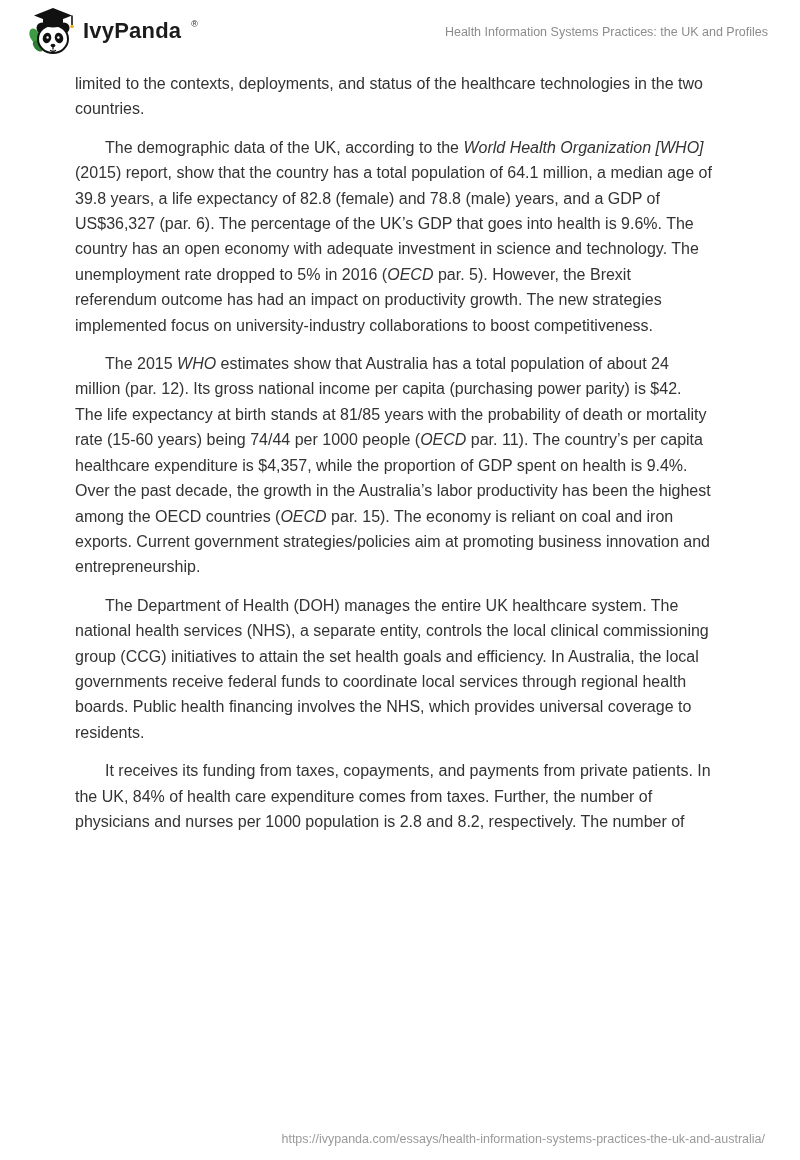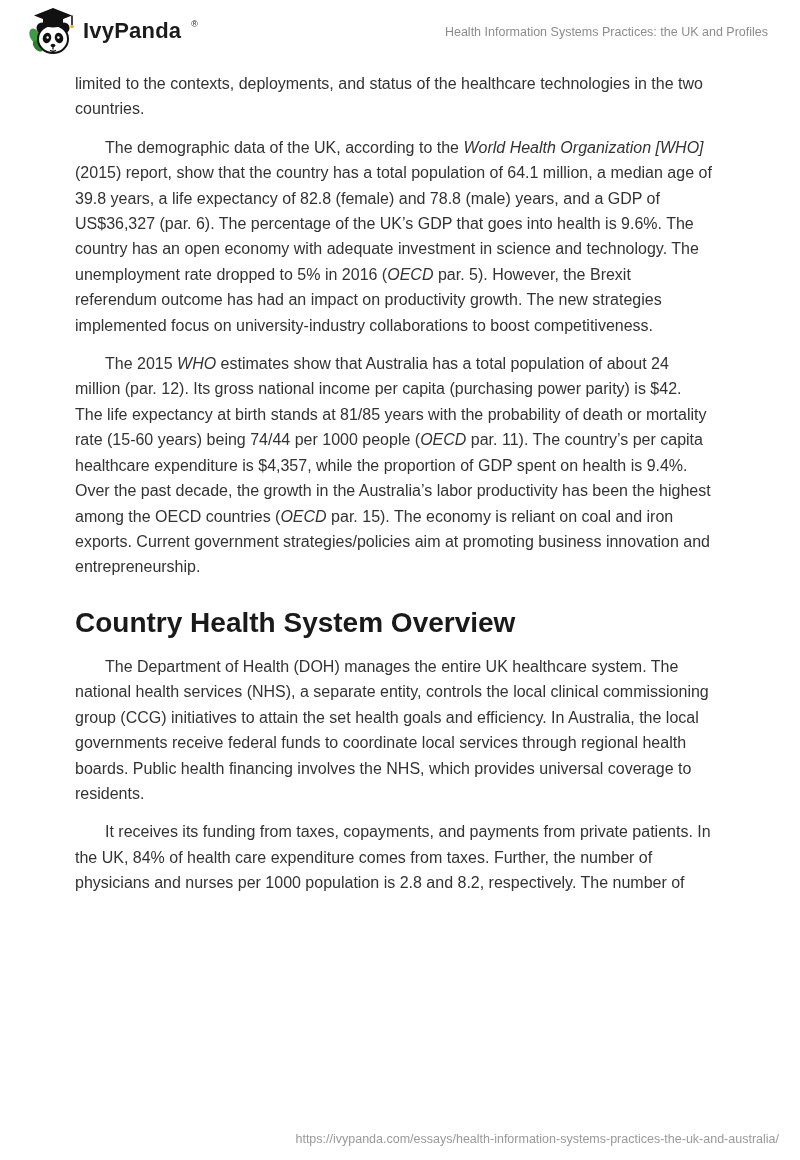--- a/index.html
+++ b/index.html
@@ -67,21 +67,21 @@
     font-size:22px;
     font-weight:bold;
     color:#1a1a1a;
     margin:26px 0 12px 0;
     line-height:1.15;
   }
   .first-para { margin-top:19px !important; }
   .footer {
     position:absolute;
     bottom:14px;
-    right:21px;
+    right:35px;
     font-size:12.5px;
     color:#9a9a9a;
   }
   .footer a { color:#9a9a9a; text-decoration:none; cursor:pointer; }
   .logo-icon { display:block; }
 </style>
 </head>
 <body>
 
 <div class="header">
@@ -116,20 +116,19 @@
 </div>
 
 <div class="content">
   <p class="first-para"><span>limited to the contexts, deployments, and status of the healthcare technologies in the two countries.</span></p>
 
 
   <p class="indent"><span>The demographic data of the UK, according to the </span><em>World Health Organization [WHO]</em><span> (2015) report, show that the country has a total population of 64.1 million, a median age of 39.8 years, a life expectancy of 82.8 (female) and 78.8 (male) years, and a GDP of US$36,327 (par. 6). The percentage of the UK’s GDP that goes into health is 9.6%. The country has an open economy with adequate investment in science and technology. The unemployment rate dropped to 5% in 2016 (</span><em>OECD</em><span> par. 5). However, the Brexit referendum outcome has had an impact on productivity growth. The new strategies implemented focus on university-industry collaborations to boost competitiveness.</span></p>
 
   <p class="indent"><span>The 2015 </span><em>WHO</em><span> estimates show that Australia has a total population of about 24 million (par. 12). Its gross national income per capita (purchasing power parity) is $42. The life expectancy at birth stands at 81/85 years with the probability of death or mortality rate (15-60 years) being 74/44 per 1000 people (</span><em>OECD</em><span> par. 11). The country’s per capita healthcare expenditure is $4,357, while the proportion of GDP spent on health is 9.4%. Over the past decade, the growth in the Australia’s labor productivity has been the highest among the OECD countries (</span><em>OECD</em><span> par. 15). The economy is reliant on coal and iron exports. Current government strategies/policies aim at promoting business innovation and entrepreneurship.</span></p>
 
-  <h1>Country Health System Overview</h1>
   <p class="indent"><span>The Department of Health (DOH) manages the entire UK healthcare system. The national health services (NHS), a separate entity, controls the local clinical commissioning group (CCG) initiatives to attain the set health goals and efficiency. In Australia, the local governments receive federal funds to coordinate local services through regional health boards. Public health financing involves the NHS, which provides universal coverage to residents.</span></p>
   <p class="indent"><span>It receives its funding from taxes, copayments, and payments from private patients. In the UK, 84% of health care expenditure comes from taxes. Further, the number of physicians and nurses per 1000 population is 2.8 and 8.2, respectively. The number of</span></p>
 </div>
 
 <div class="footer">
   <a>https://ivypanda.com/essays/health-information-systems-practices-the-uk-and-australia/</a>
 </div>
 
 </body></html>

